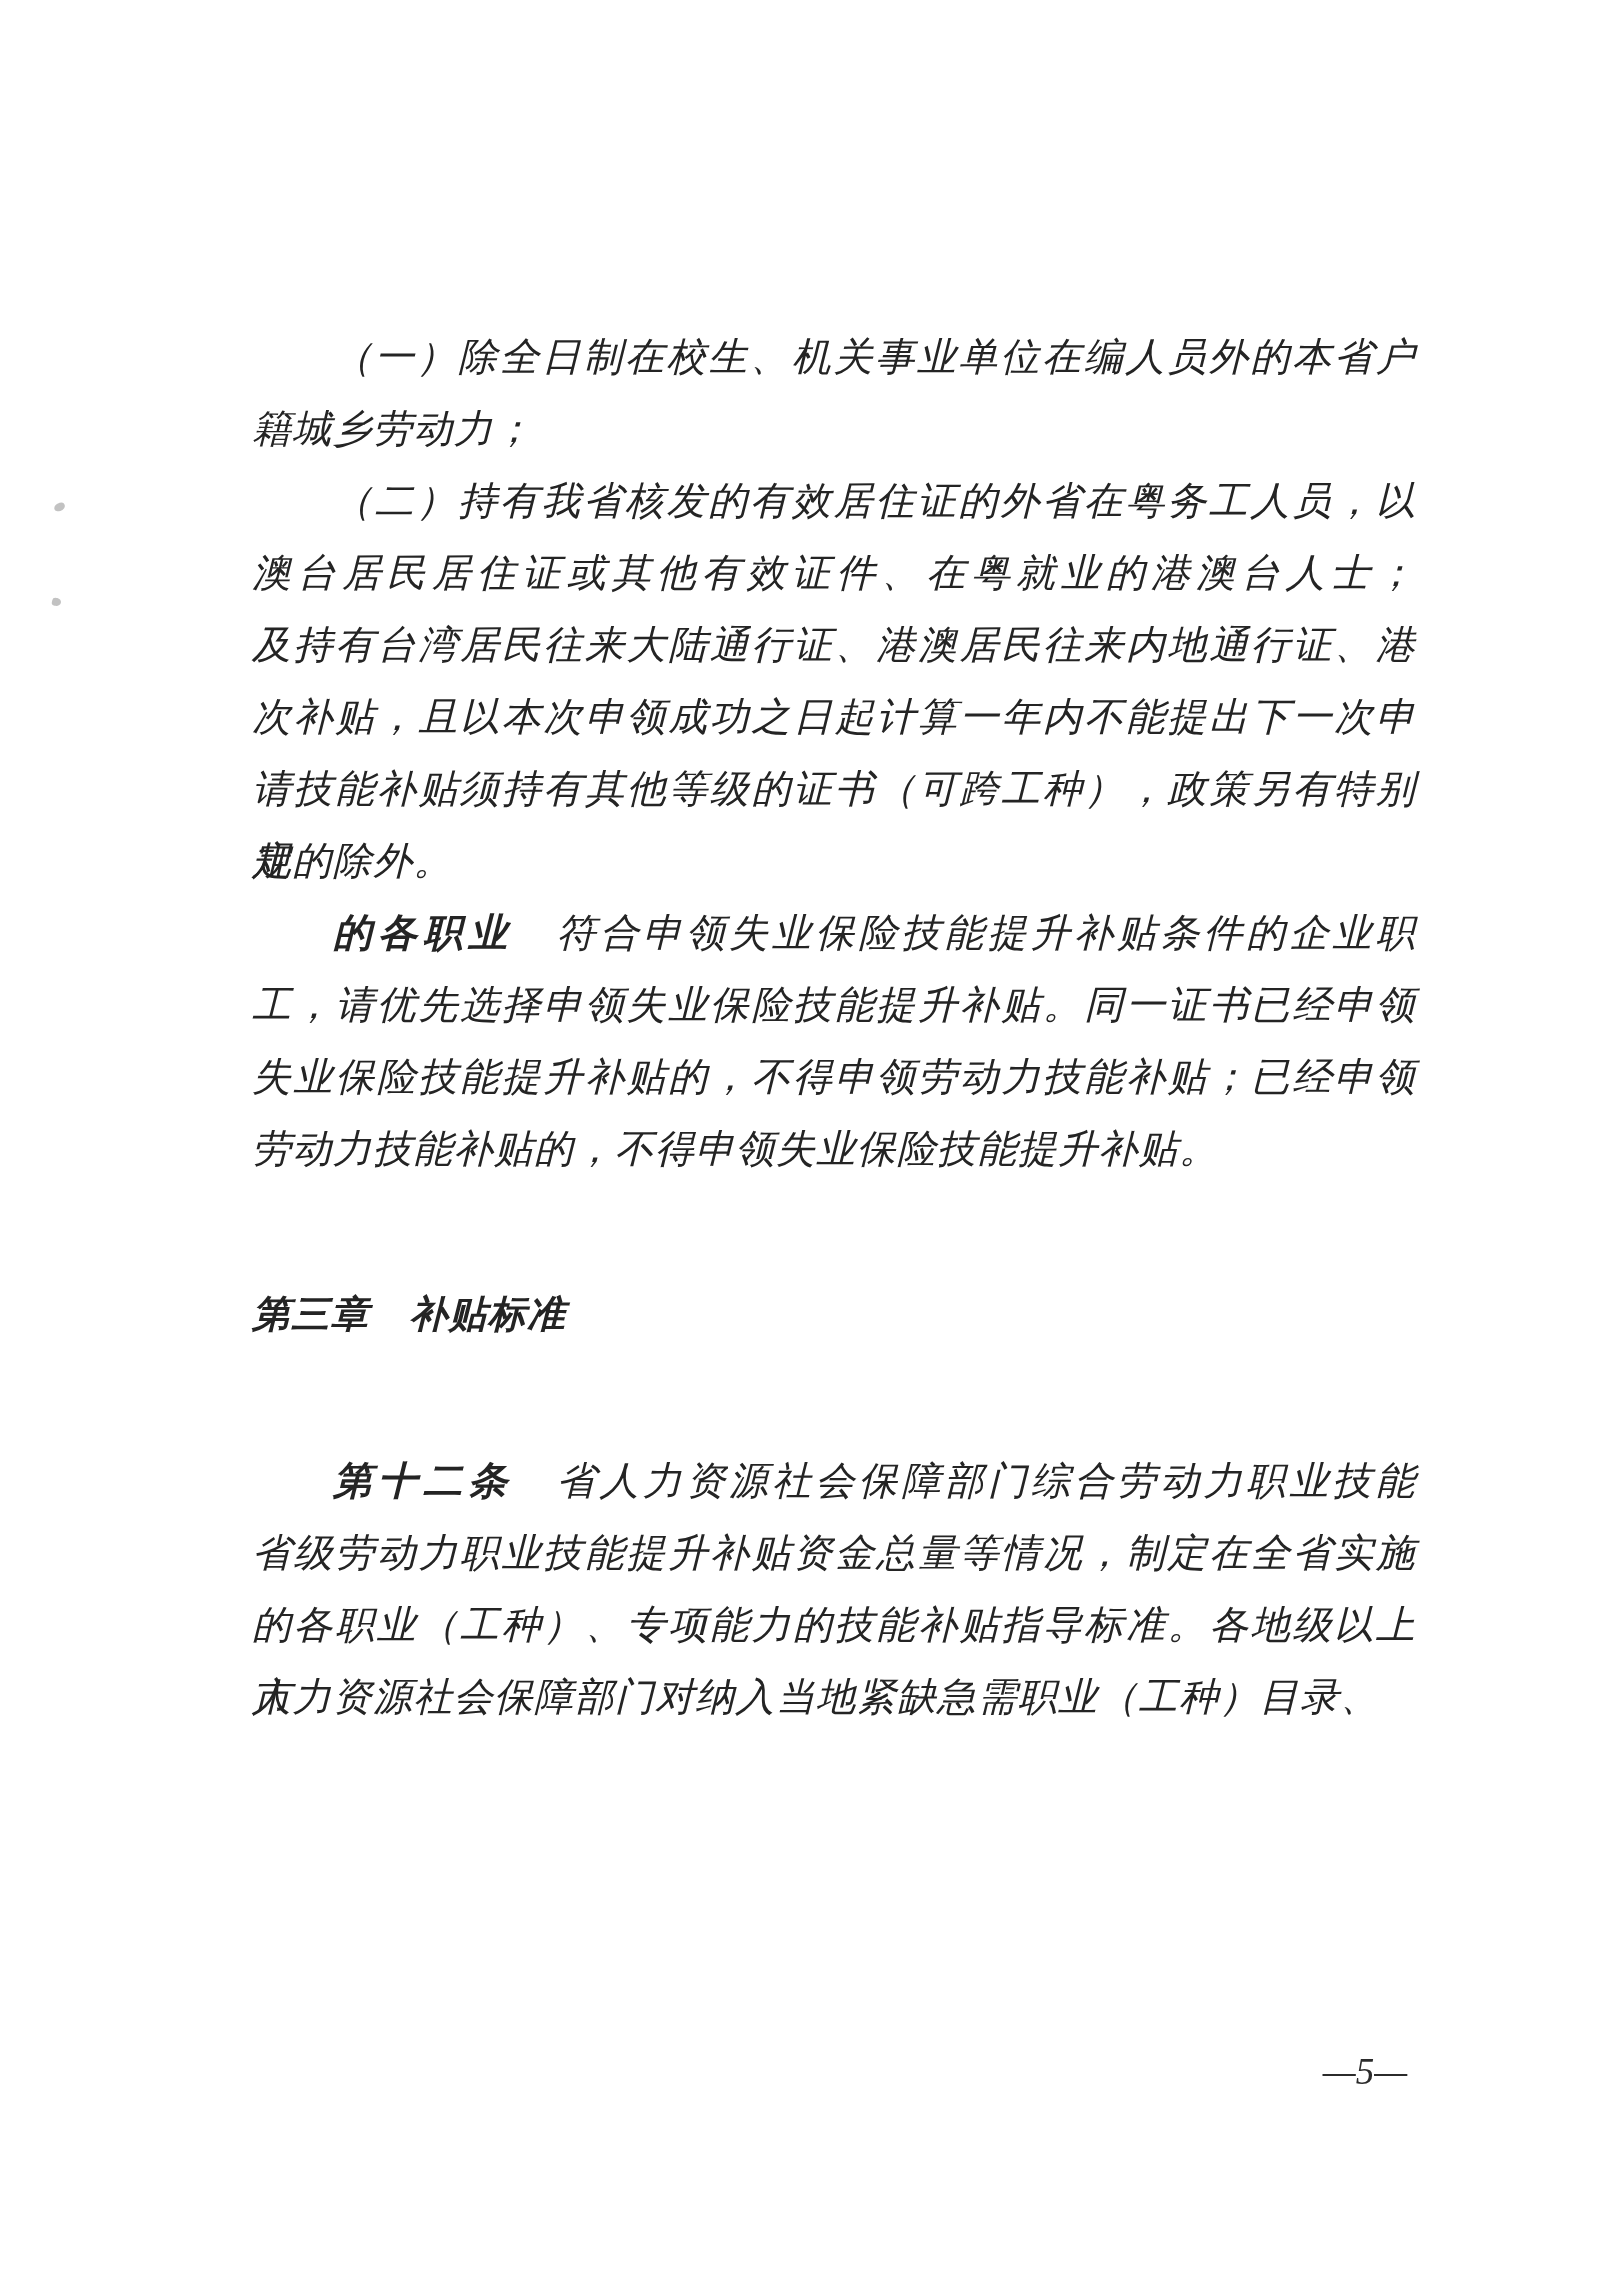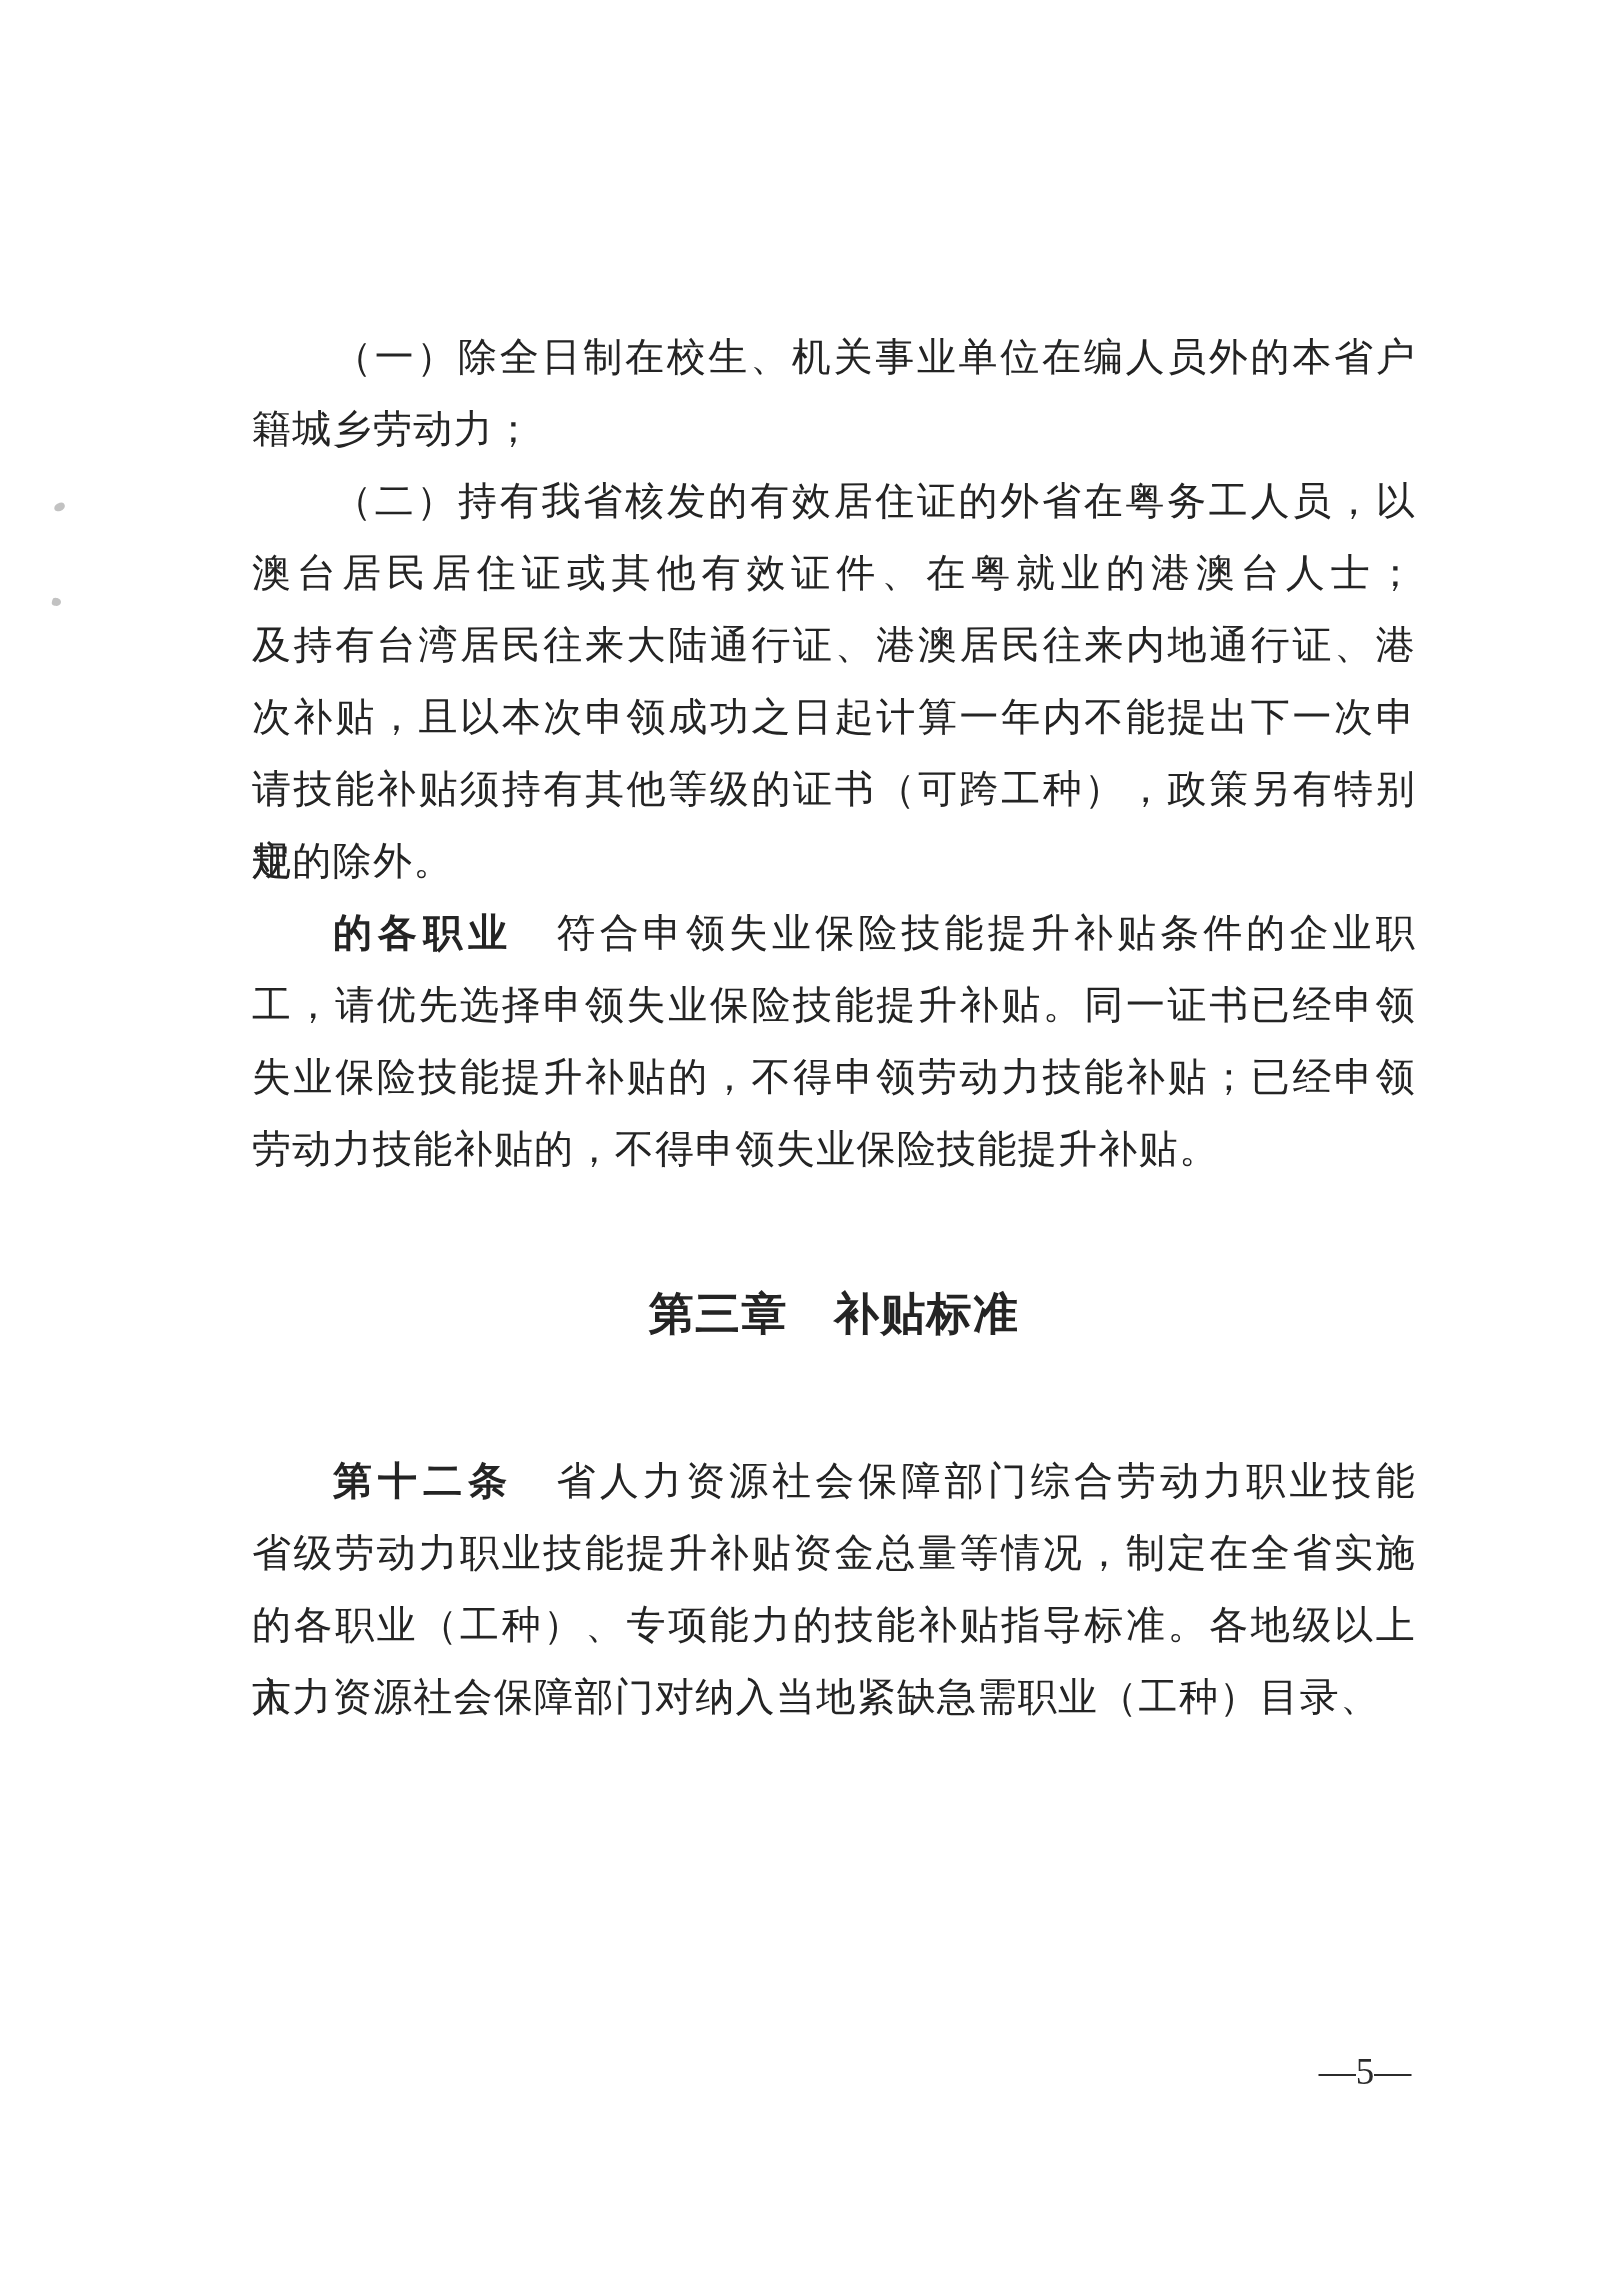--- a/index.html
+++ b/index.html
@@ -4,20 +4,21 @@
 <style>
   html, body { margin: 0; padding: 0; background: #e8e8e8; }
   .page {
     position: relative;
     width: 1623px;
     height: 2295px;
     background: #ffffff;
     overflow: hidden;
     font-family: "Liberation Serif", "DejaVu Serif", serif;
     color: #242424;
+    font-style: italic;
   }
   .content {
     position: absolute;
     left: 252px;
     top: 321px;
     width: 1164px;
   }
   .line {
     height: 72px;
     line-height: 72px;
@@ -34,24 +35,24 @@
   .line.indent { padding-left: 81px; }
   .lead {
     font-family: "Liberation Sans", "DejaVu Sans", sans-serif;
     font-weight: 700;
     letter-spacing: 3.3px;
   }
   .chapter-heading {
     margin: 93px 0 95px 0;
     height: 72px;
     line-height: 72px;
-    font-size: 45px;
+    font-size: 38px;
     font-weight: 700;
     font-family: "Liberation Sans", "DejaVu Sans", sans-serif;
-    text-align: center;
+    text-align: left;
     letter-spacing: 1.3px;
   }
   .page-number {
     position: absolute;
     top: 2052px;
     left: 1306px;
     width: 118px;
     font-size: 37px;
     line-height: 39px;
     text-align: center;

